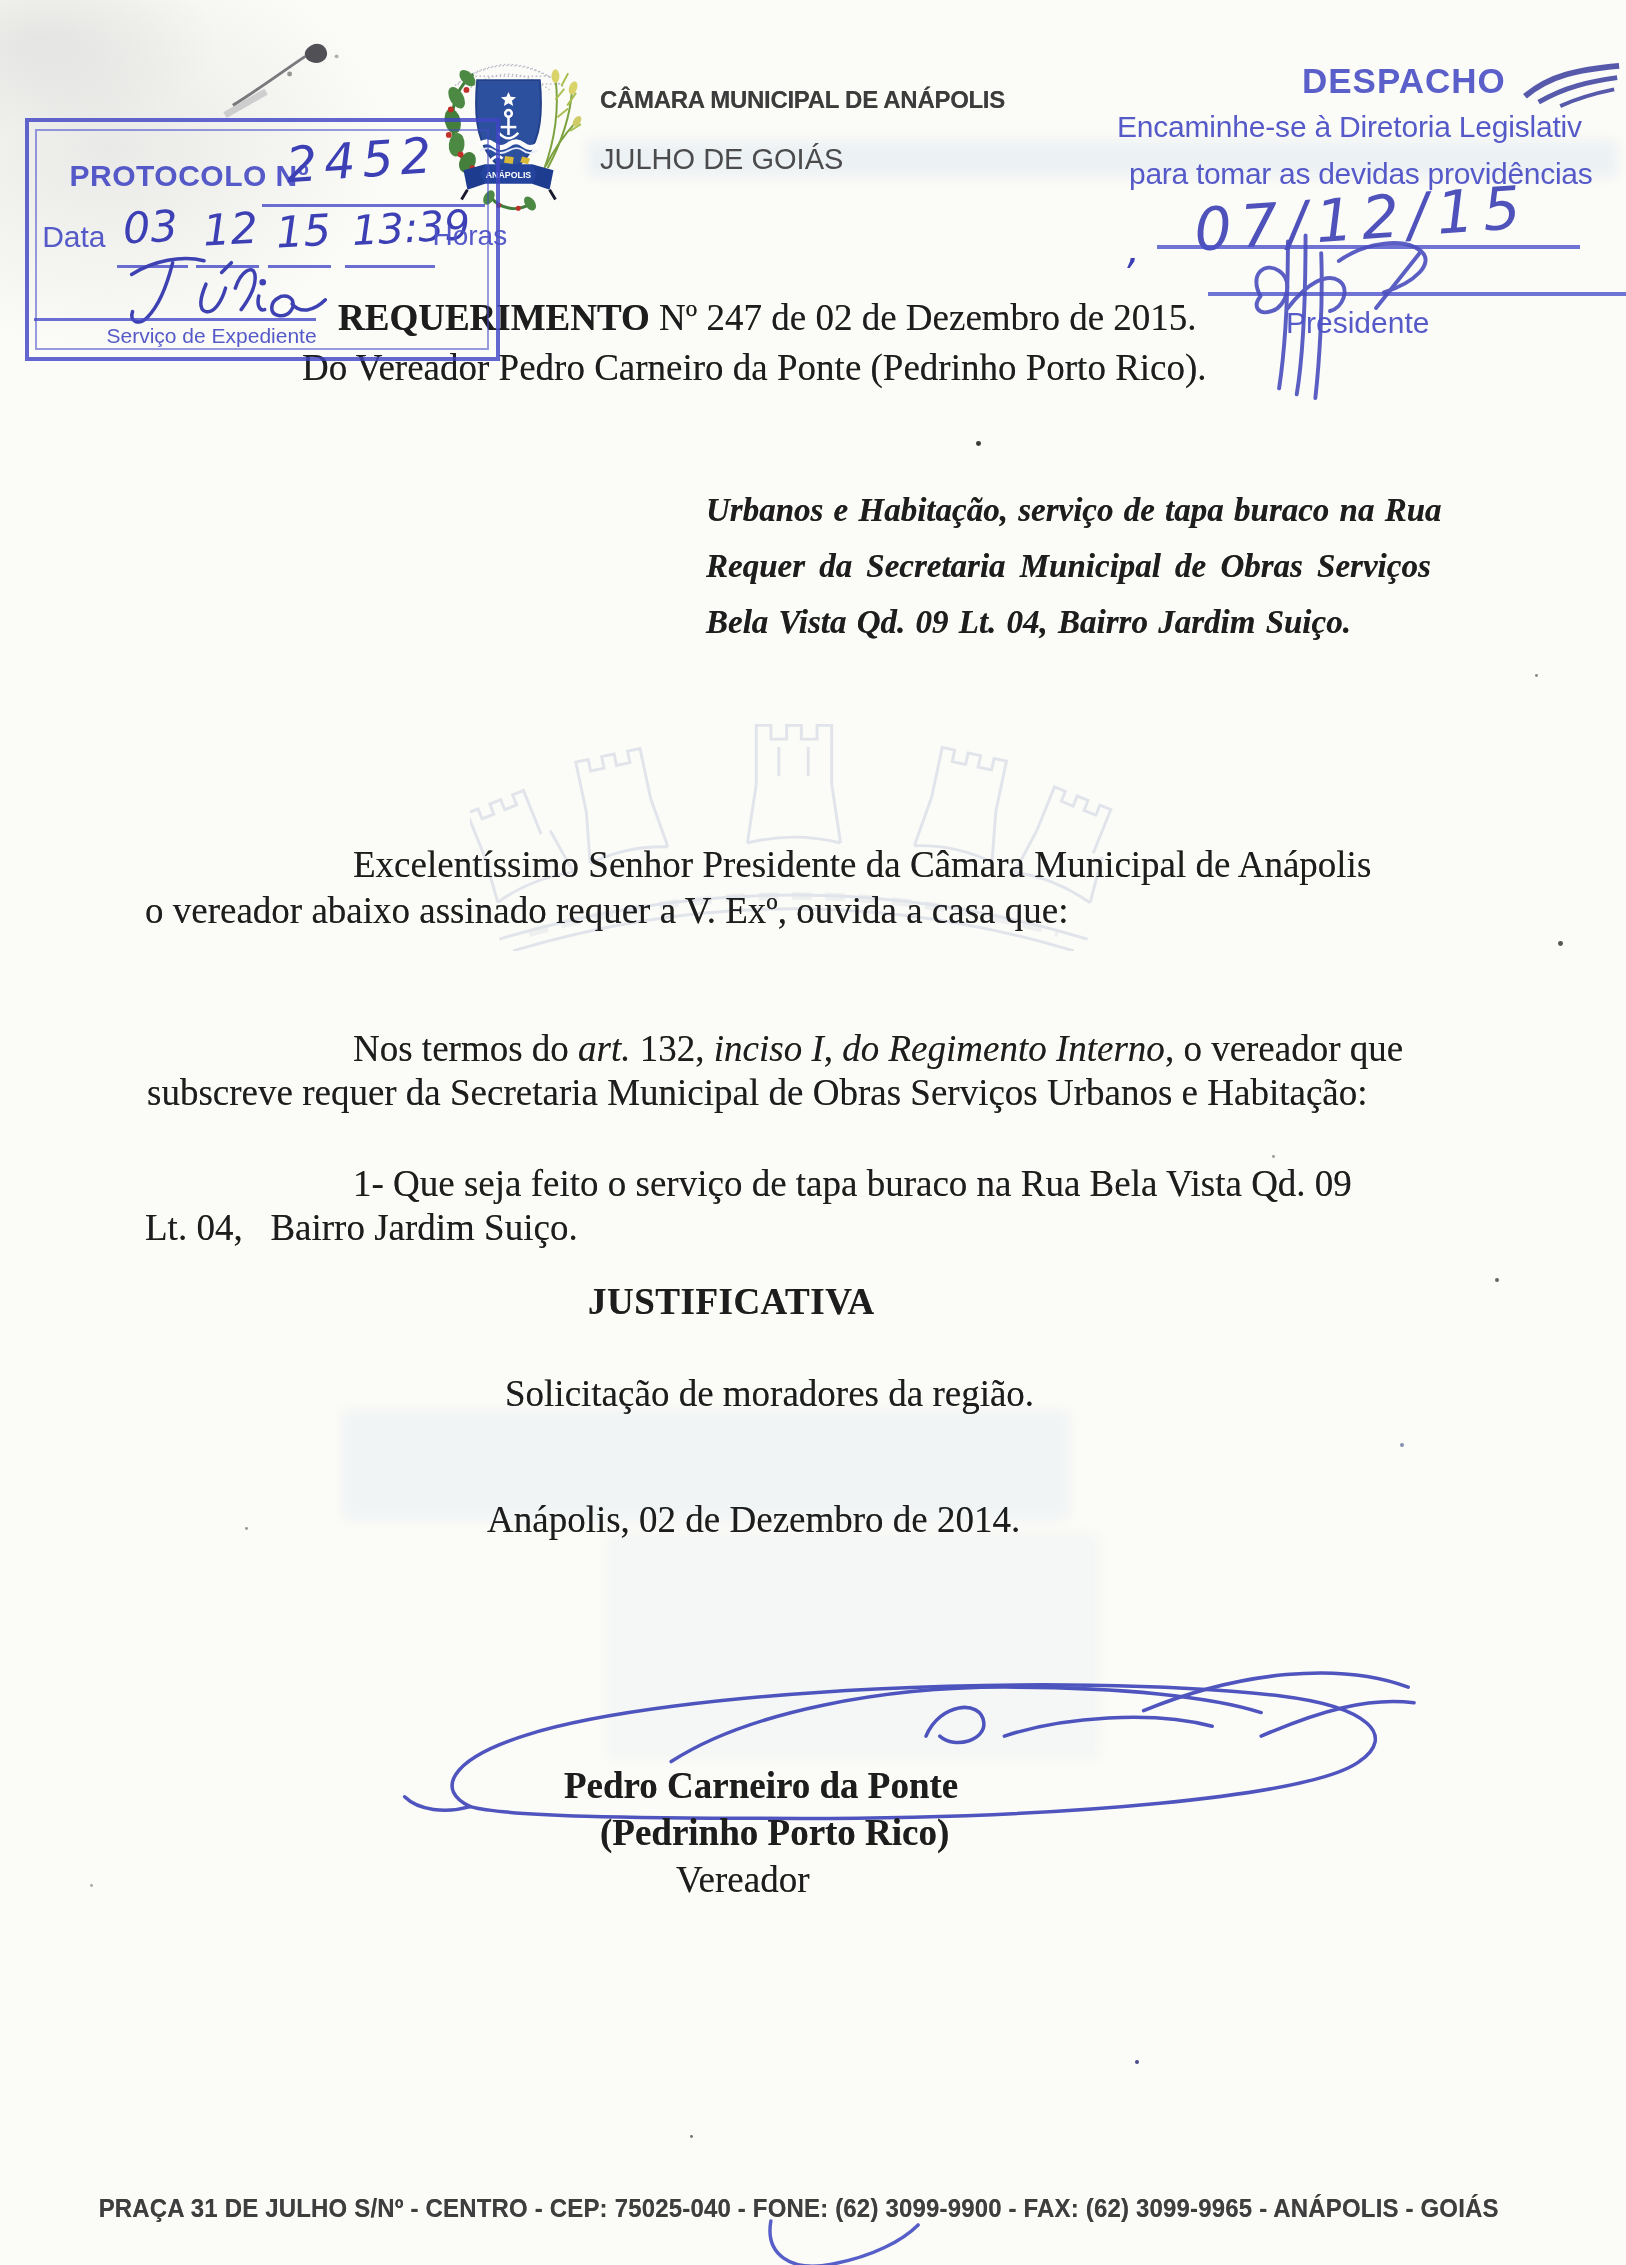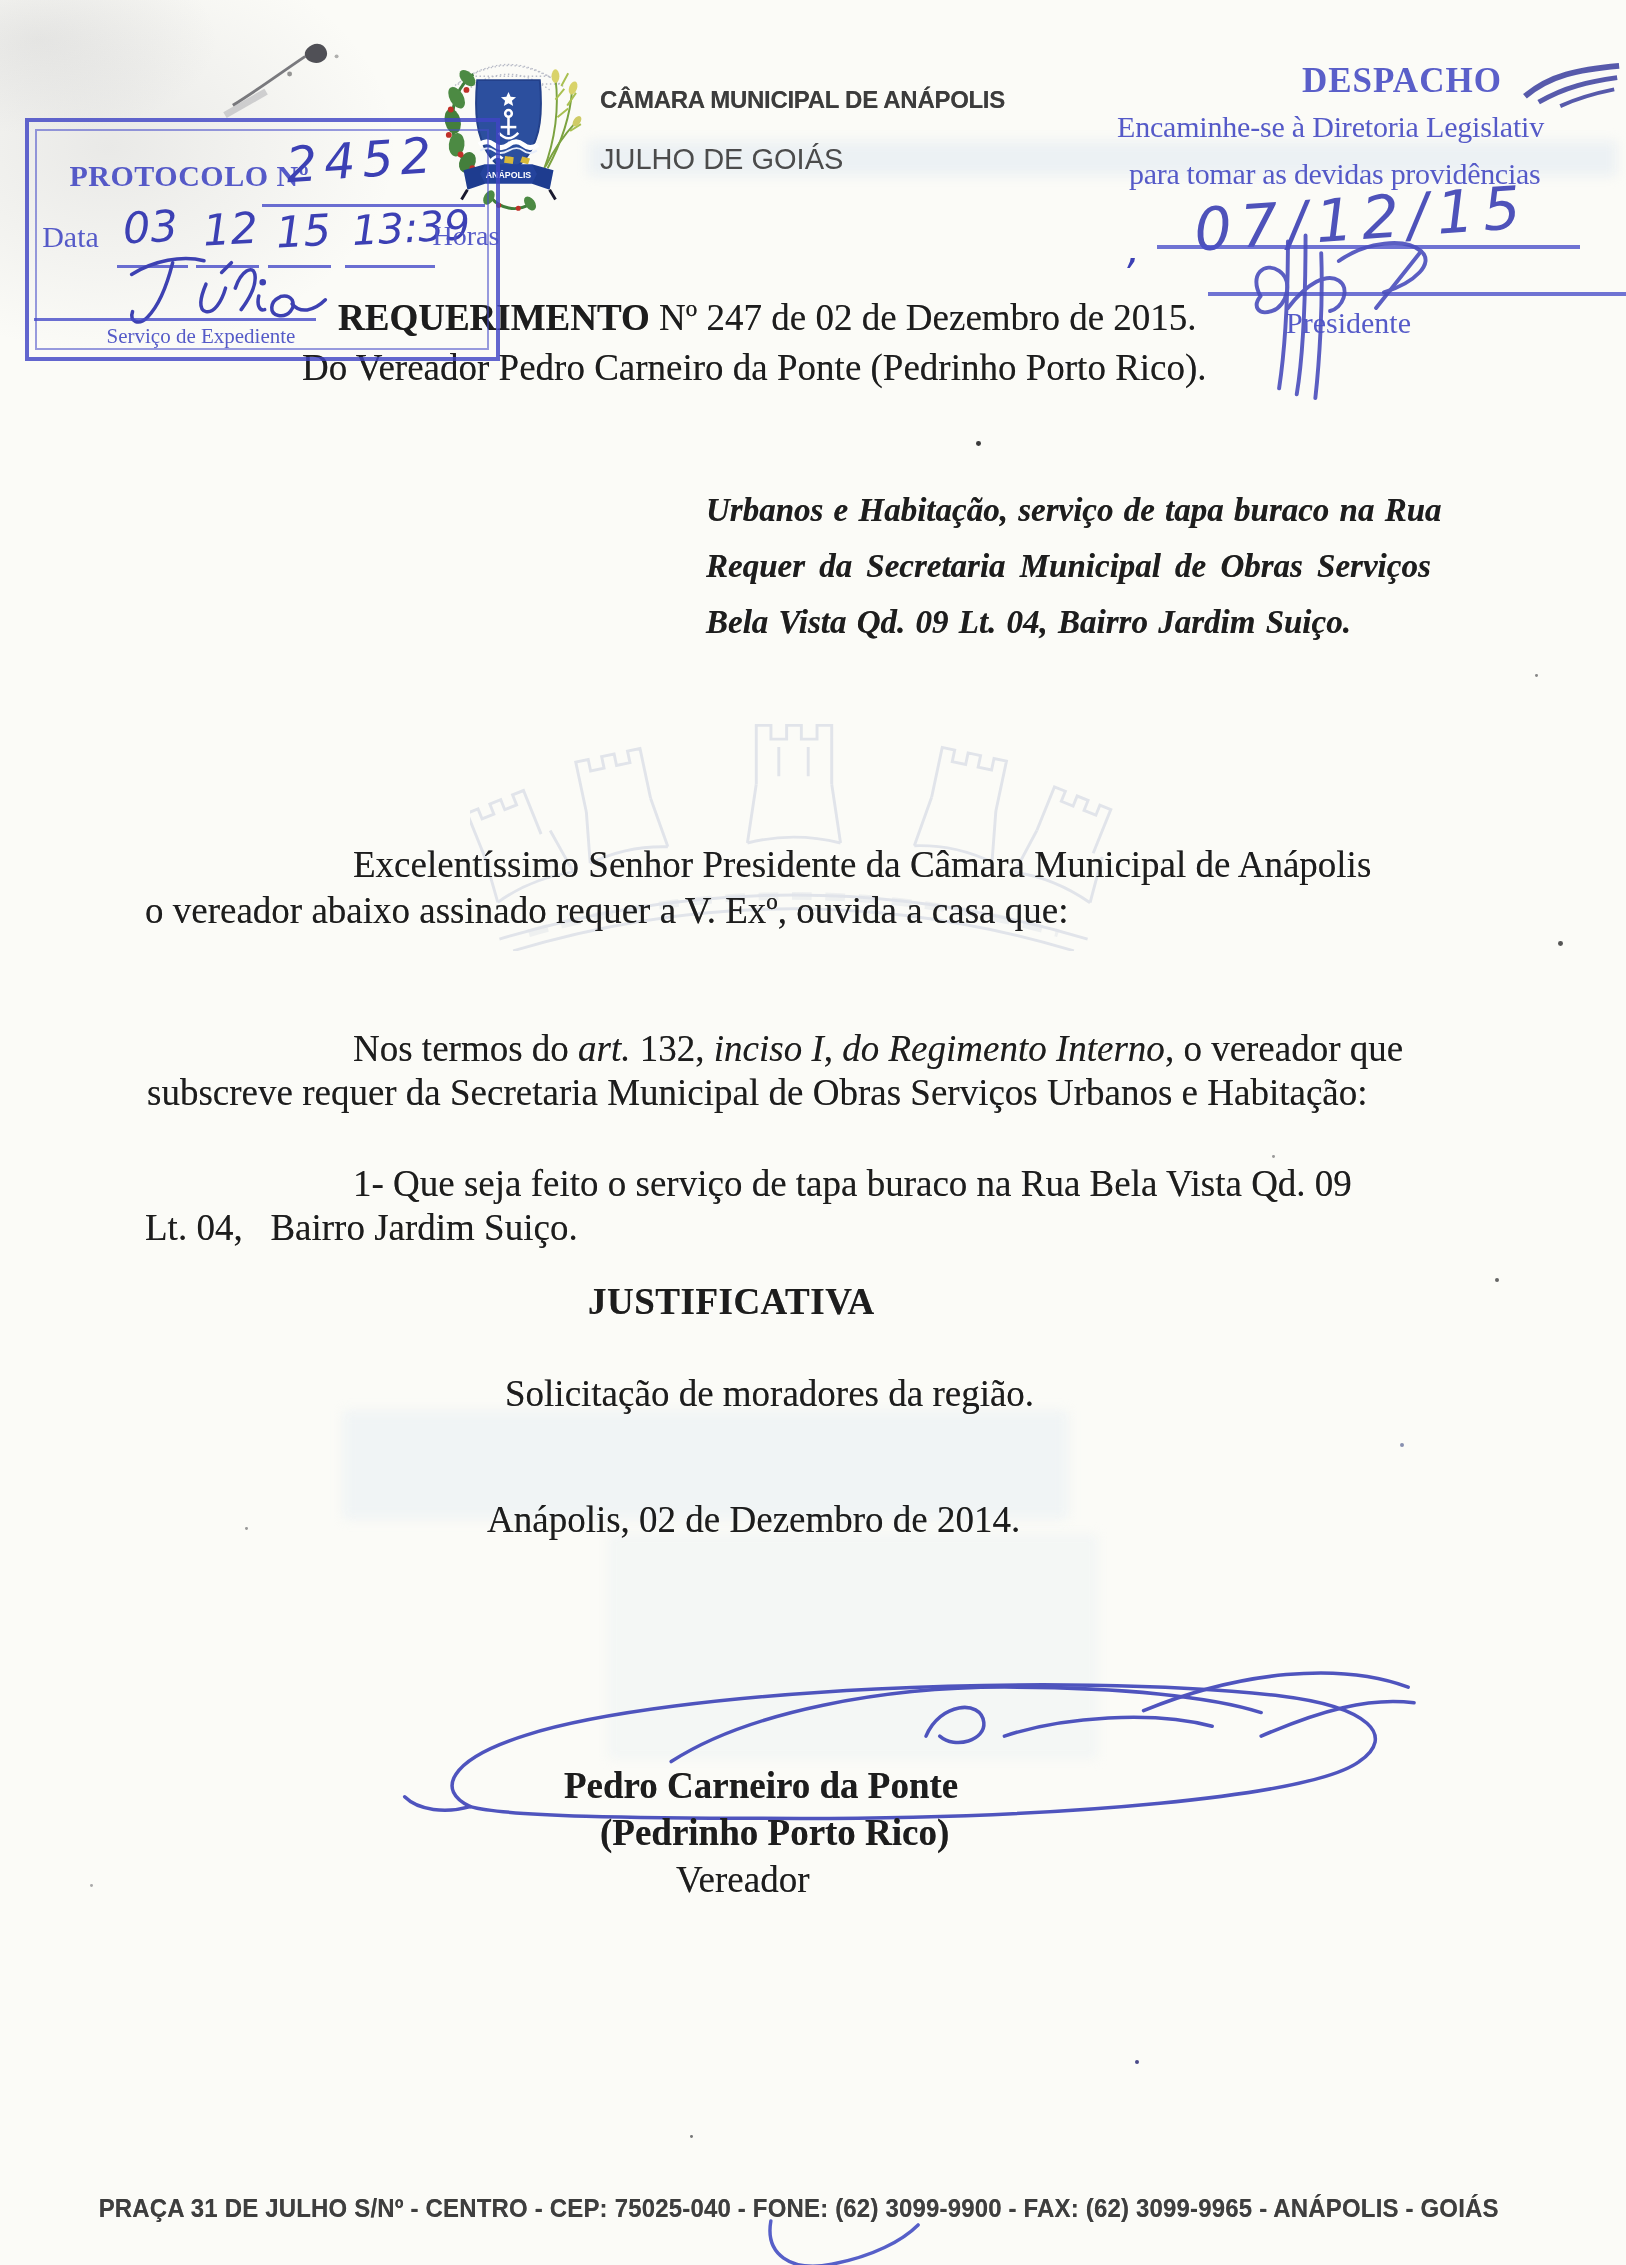--- a/index.html
+++ b/index.html
@@ -17,21 +17,21 @@
   .line{position:absolute;white-space:nowrap;}
   .serif{font-family:"Liberation Serif", serif;color:#1d1d1d;text-shadow:0 0 0.6px rgba(25,25,25,.55);}
   .sans{font-family:"Liberation Sans", sans-serif;}
   .body-text{font-size:37px;}
   .it{font-style:italic;}
   .bold{font-weight:bold;}
   
   .tint{position:absolute;pointer-events:none;filter:blur(5.9px);}
   .speck{position:absolute;border-radius:50%;}
   
-  .stamp-blue{color:#4d52c6;font-family:Liberation Serif, serif;}
+  .stamp-blue{color:#4d52c6;}
   .proto-box{position:absolute;left:24.5px;top:118px;width:467px;height:235px;border:4.9px solid rgba(63,68,197,.82);}
   .proto-inner{position:absolute;left:6.9px;top:6.9px;right:6.9px;bottom:6.9px;border:2.9px solid rgba(70,75,200,.55);}
   .hw{font-family:"DejaVu Sans", sans-serif;font-style:italic;color:#3c40b4;}
   .stamp-rule{position:absolute;background:rgba(70,75,200,.8);height:2.9px;}
   
   .desp-rule{position:absolute;background:rgba(76,81,201,.8);height:3.9px;}
   .footer-wrap{position:absolute;left:0;top:2194px;width:1598px;text-align:center;}
   .footer-inner{display:inline-block;transform:scaleX(.94);transform-origin:center;
     font-family:"Liberation Sans", sans-serif;font-weight:bold;font-size:25.5px;color:#3e3e3e;
     letter-spacing:0.2px;text-shadow:0 0 0.5px rgba(60,60,60,.6);}

